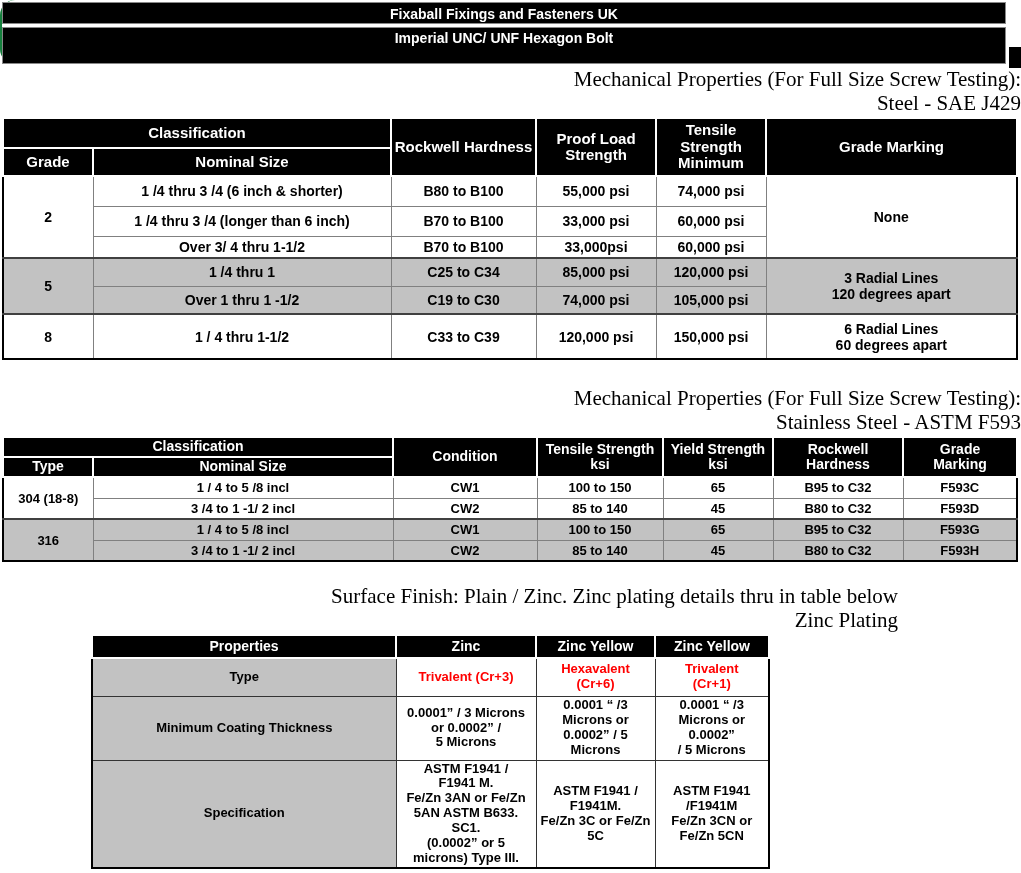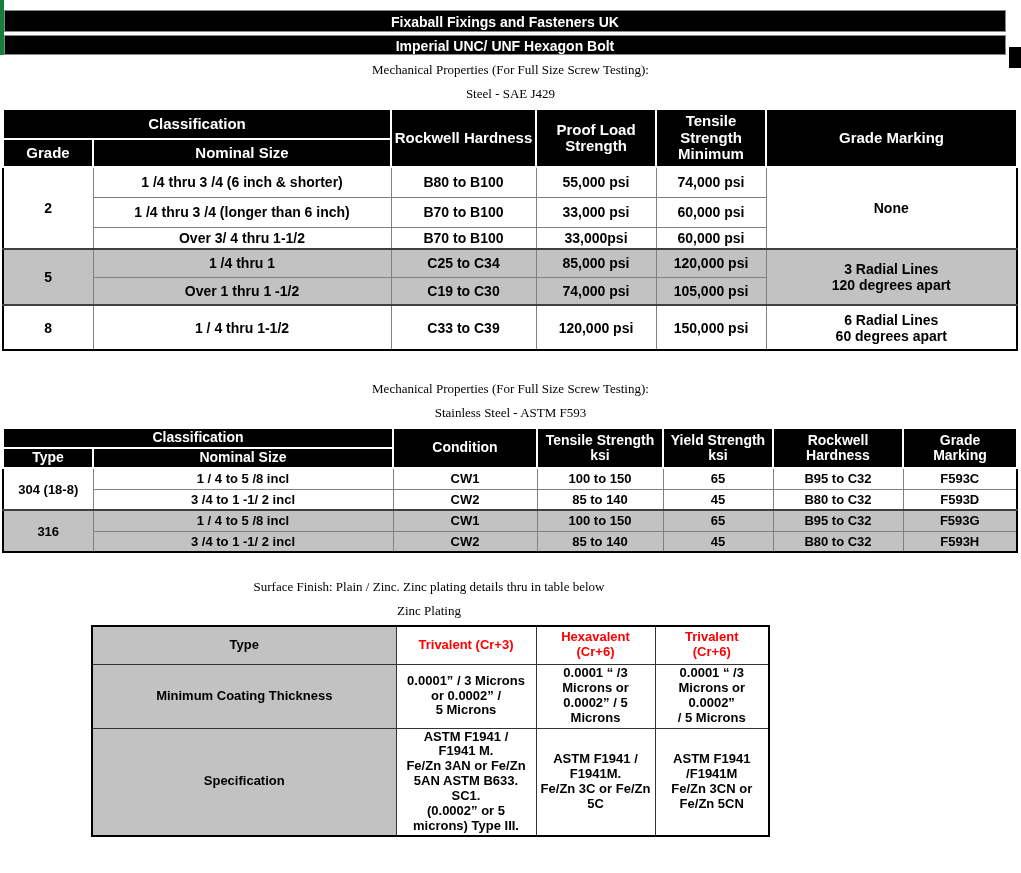--- a/index.html
+++ b/index.html
@@ -5,37 +5,37 @@
   * { box-sizing: border-box; }
   html,body { margin:0; padding:0; }
   body {
     width:1021px; height:873px;
     background:#ffffff;
     font-family:"Liberation Sans", sans-serif;
     color:#000;
     overflow:hidden;
   }
   
-  .bars { position:relative; border-left:4px solid #15803d; padding-top:10px; }
+  .bars { position:relative; border-left:2px solid #15803d; padding-top:2px;border-radius:15px; }
   .bar {
     background:#000; color:#fff;
     font-weight:bold; text-align:center;
-    font-size:14px; line-height:20px; height:20px;
+    font-size:14px; line-height:20px; height:37px;
     margin:0 15px 3px 0;
     border:1px solid #888;
   }
   .bar.first { height:22px; line-height:22px; }
   .corner-block {
     position:absolute; right:0; top:47px;
     width:12px; height:21px; background:#000;
   }
   
   .stitle {
     font-family:"Liberation Serif", serif;
-    font-size:13px; text-align:center; line-height:24px;
+    font-size:21px; text-align:right; line-height:24px;margin-left:40px;
   }
   .stitle.narrow { width:858px; }
   
   table { border-collapse:collapse; table-layout:fixed; }
   td, th { overflow:hidden; vertical-align:middle; text-align:center; padding:1px 2px; }
   .hd {
     background:#000; color:#fff; font-weight:bold;
     border:2px solid #fff; font-size:15px; line-height:1.1;
   }
   .pre { white-space:pre-line; }
@@ -217,27 +217,33 @@
 <div class="stitle narrow">Zinc Plating</div>
 
 <table class="t3">
   <colgroup>
     <col style="width:304px">
       <col style="width:140px">
       <col style="width:119px">
       <col style="width:114px">
   </colgroup>
   <tbody>
+      <tr style="height:23px">
+    <th class="hd">Properties</th>
+    <th class="hd">Zinc</th>
+    <th class="hd">Zinc Yellow</th>
+    <th class="hd">Zinc Yellow</th>
+  </tr>
   <tr style="height:38px">
     <td class="cell gray">Type</td>
     <td class="cell pre red">Trivalent  (Cr+3)</td>
     <td class="cell pre red">Hexavalent
 (Cr+6)</td>
     <td class="cell pre red">Trivalent
-(Cr+6)</td>
+(Cr+1)</td>
   </tr>
   <tr style="height:64px">
     <td class="cell gray">Minimum Coating Thickness</td>
     <td class="cell pre">0.0001” / 3 Microns
 or 0.0002” /
 5 Microns</td>
     <td class="cell pre">0.0001 “ /3
 Microns or
 0.0002” / 5
 Microns</td>

